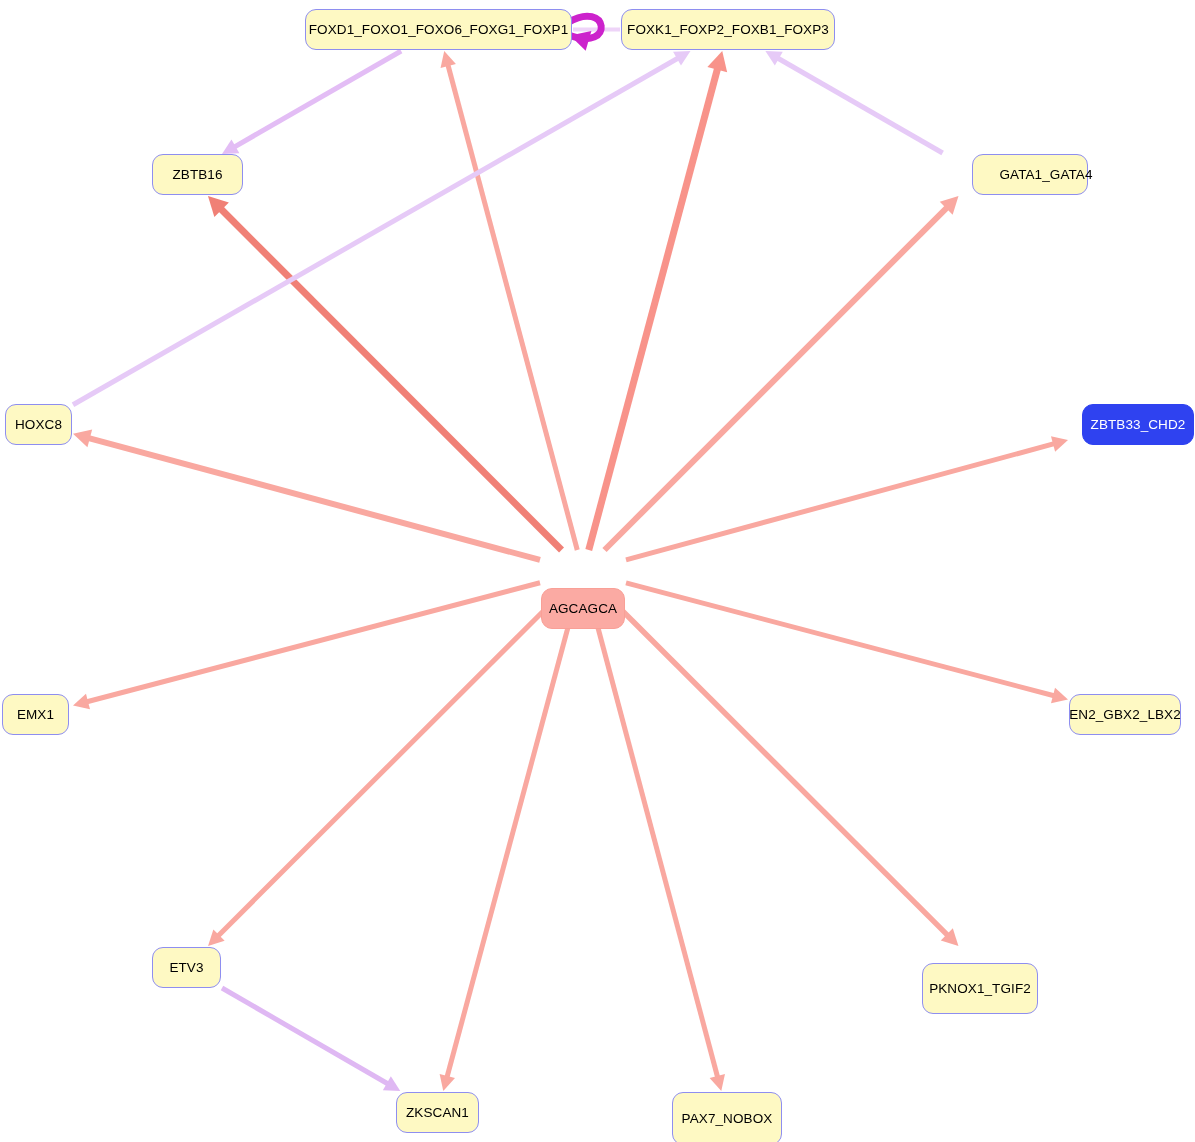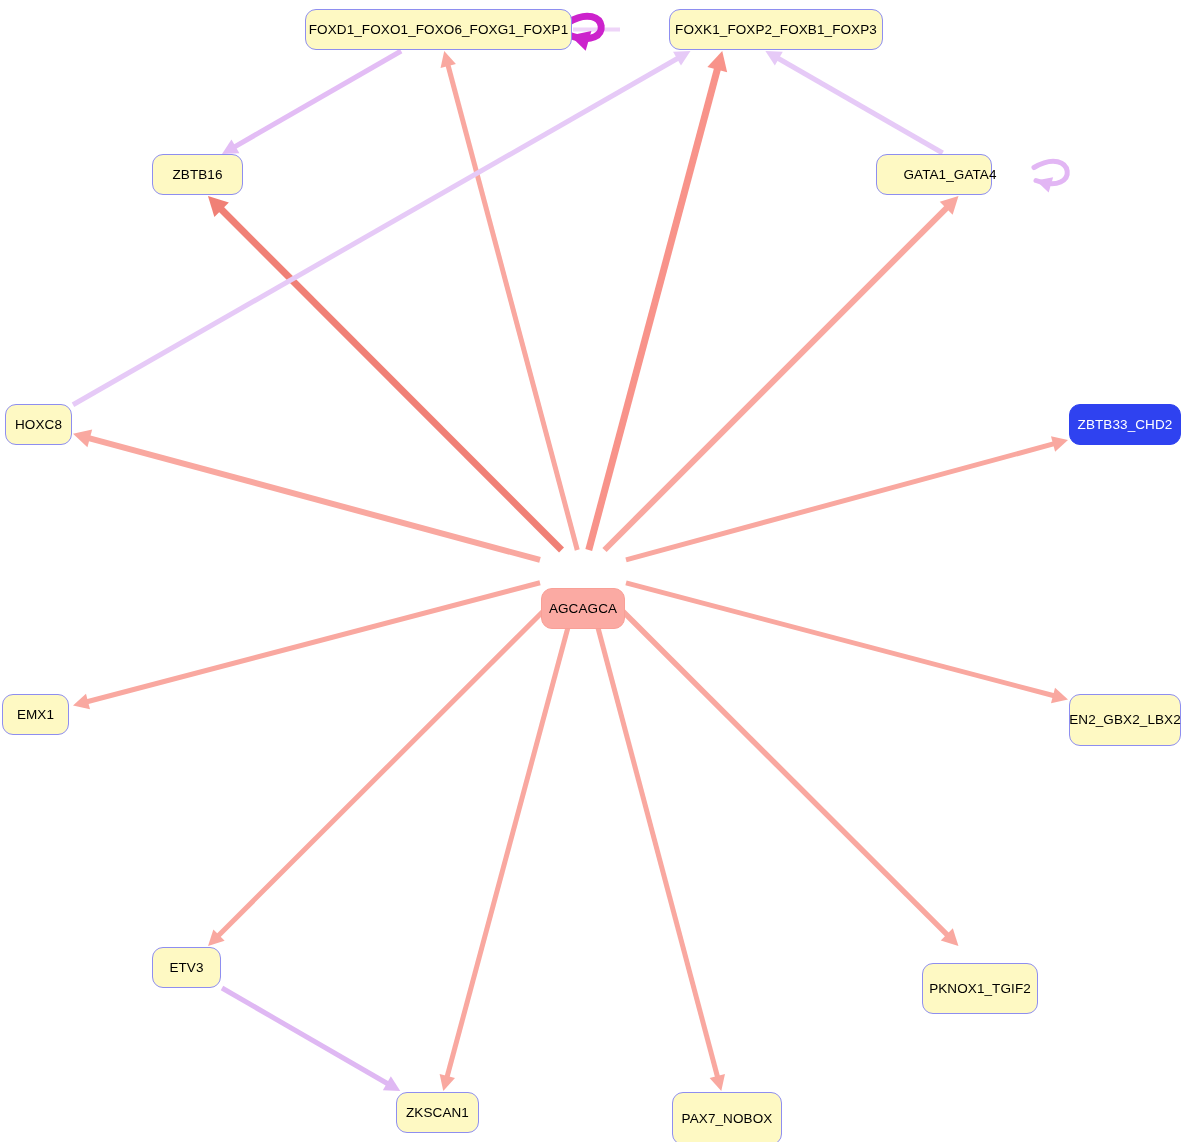--- a/index.html
+++ b/index.html
@@ -39,20 +39,21 @@
     user-select: none;
   }
   .node-tf {
     background: #fef9c3;
     border: 1px solid #8e8ef0;
   }
   .node-tf-strong {
     background: #2f42f0;
     border: 1px solid #2f42f0;
     color: #ffffff;
+    margin-left: 13px;
   }
   .node-motif {
     background: #fbaaa3;
     border: 1px solid #f9a097;
     color: #000000;
   }
 </style>
 </head>
 <body>
 
@@ -131,42 +132,42 @@
       </g>
       <g>
         <path d="M 1034 167.5 C 1074.3 143.57999999999998, 1081.5 196.62, 1036 180.5" fill="none" stroke="#e2b6f4" stroke-width="5" stroke-linecap="round"></path>
         <polygon points="1036.00,180.50 1053.11,177.21 1048.65,192.47" fill="#e2b6f4"></polygon>
       </g>
     </svg>
   <div id="node-layer">
       <div class="node node-tf" style="left: 305px; top: 9px; width: 267px; height: 41px;">
         <span>FOXD1_FOXO1_FOXO6_FOXG1_FOXP1</span>
       </div>
-      <div class="node node-tf" style="left: 621px; top: 9px; width: 214px; height: 41px; margin-left: 48px;">
+      <div class="node node-tf" style="left: 621px; top: 9px; width: 214px; height: 41px;">
         <span>FOXK1_FOXP2_FOXB1_FOXP3</span>
       </div>
       <div class="node node-tf" style="left: 152px; top: 154px; width: 91px; height: 41px;">
         <span>ZBTB16</span>
       </div>
-      <div class="node node-tf" style="left: 876px; top: 154px; width: 116px; height: 41px; padding-left: 32px;">
+      <div class="node node-tf" style="left: 972px; top: 154px; width: 116px; height: 41px; padding-left: 32px;">
         <span>GATA1_GATA4</span>
       </div>
       <div class="node node-tf" style="left: 5px; top: 404px; width: 67px; height: 41px;">
         <span>HOXC8</span>
       </div>
       <div class="node node-tf-strong" style="left: 1069px; top: 404px; width: 112px; height: 41px;">
         <span>ZBTB33_CHD2</span>
       </div>
       <div class="node node-motif" style="left: 541px; top: 551px; width: 84px; height: 41px; margin-top: 37px;">
         <span>AGCAGCA</span>
       </div>
       <div class="node node-tf" style="left: 2px; top: 694px; width: 67px; height: 41px;">
         <span>EMX1</span>
       </div>
-      <div class="node node-tf" style="left: 1069px; top: 694px; width: 112px; height: 52px;">
+      <div class="node node-tf" style="left: 1069px; top: 694px; width: 112px; height: 41px;">
         <span>EN2_GBX2_LBX2</span>
       </div>
       <div class="node node-tf" style="left: 152px; top: 947px; width: 69px; height: 41px; text-align: right;">
         <span>ETV3</span>
       </div>
       <div class="node node-tf" style="left: 922px; top: 947px; width: 116px; height: 51px; margin-top: 16px;">
         <span>PKNOX1_TGIF2</span>
       </div>
       <div class="node node-tf" style="left: 396px; top: 1092px; width: 83px; height: 41px;">
         <span>ZKSCAN1</span>

